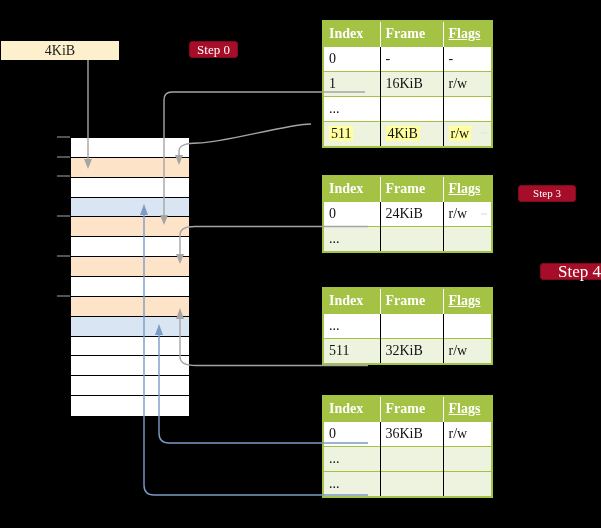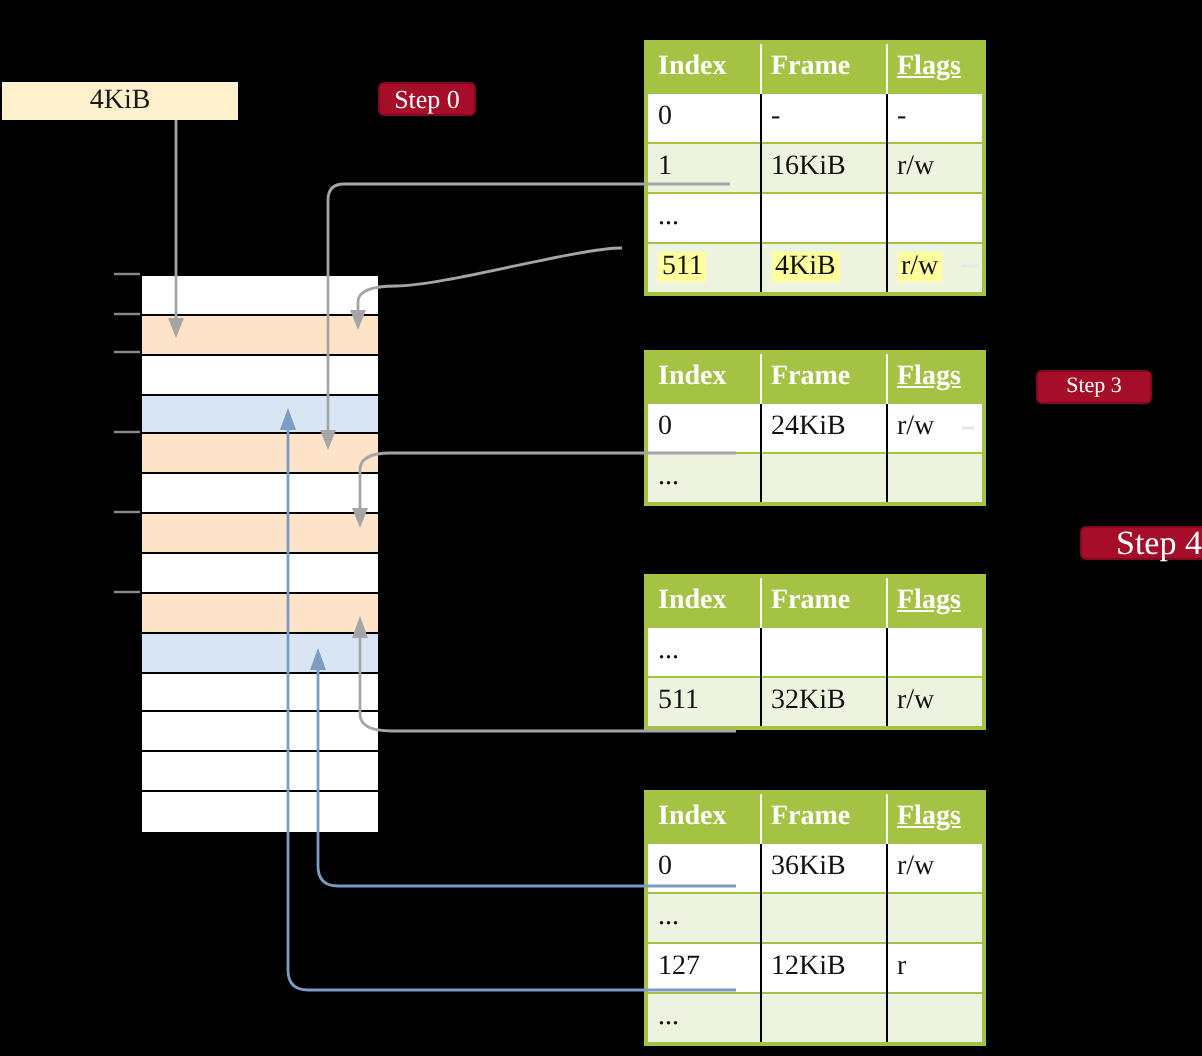--- a/index.html
+++ b/index.html
@@ -177,25 +177,20 @@
       <tr>
         <td><span>0</span></td>
         <td><span>36KiB</span></td>
         <td><span>r/w</span></td>
       </tr>
       <tr class="alt">
         <td><span>...</span></td>
         <td></td>
           <td></td>
       </tr>
-      <tr>
-        <td><span>127</span></td>
-        <td><span>12KiB</span></td>
-        <td><span>r</span></td>
-      </tr>
       <tr class="alt">
         <td><span>...</span></td>
         <td></td>
           <td></td>
       </tr>
     </tbody>
   </table>
 
   <svg class="overlay" width="601" height="528" viewBox="0 0 601 528">
 

